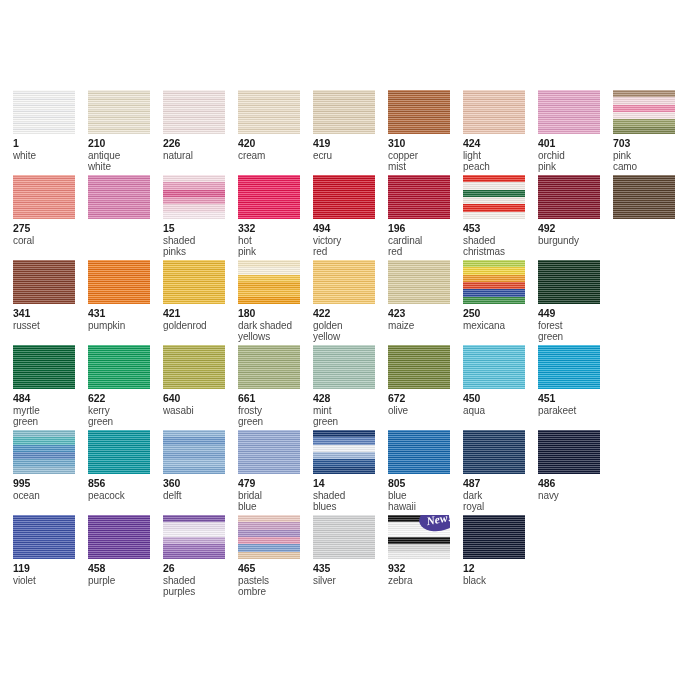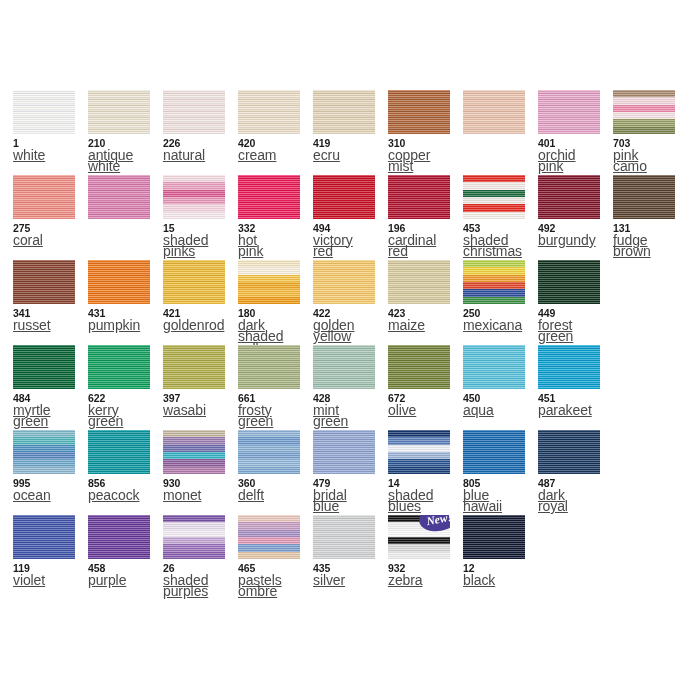--- a/index.html
+++ b/index.html
@@ -70,24 +70,23 @@
     margin-top: 4px;
     line-height: 11.5px;
   }
   .code {
     font-size: 10.5px;
     font-weight: bold;
     color: #1b1b1b;
     letter-spacing: -0.1px;
   }
   .nm {
-    font-size: 14px;
+    font-size: 10px;
     color: #4a4a4a;
     letter-spacing: -0.1px;
-    text-decoration: underline;
   }
   .nm span { display: block; }
   .newbadge {
     position: absolute;
     right: -9px;
     top: -9px;
     width: 40px;
     height: 25px;
     border-radius: 50%;
     background: #4b3d96;
@@ -181,20 +180,27 @@
               <span>copper</span>
               <span>mist</span>
             </div>
           </div>
         </div>
         <div class="cell">
           <div class="swatch">
             <div class="fill" style="background: repeating-linear-gradient(rgb(237, 201, 182) 0px, rgb(237, 201, 182) 2px, rgb(227, 185, 163) 2px, rgb(227, 185, 163) 4px, rgb(235, 197, 177) 4px, rgb(235, 197, 177) 6px);"></div>
             <div class="tex"></div>
           </div>
+          <div class="meta">
+            <div class="code">424</div>
+            <div class="nm">
+              <span>light</span>
+              <span>peach</span>
+            </div>
+          </div>
         </div>
         <div class="cell">
           <div class="swatch">
             <div class="fill" style="background: repeating-linear-gradient(rgb(231, 169, 202) 0px, rgb(231, 169, 202) 2px, rgb(221, 153, 191) 2px, rgb(221, 153, 191) 4px, rgb(229, 165, 198) 4px, rgb(229, 165, 198) 6px);"></div>
             <div class="tex"></div>
           </div>
           <div class="meta">
             <div class="code">401</div>
             <div class="nm">
               <span>orchid</span>
@@ -310,27 +316,20 @@
             <div class="nm">
               <span>burgundy</span>
             </div>
           </div>
         </div>
         <div class="cell">
           <div class="swatch">
             <div class="fill" style="background: repeating-linear-gradient(rgb(94, 70, 50) 0px, rgb(94, 70, 50) 2px, rgb(84, 61, 43) 2px, rgb(84, 61, 43) 4px, rgb(89, 66, 46) 4px, rgb(89, 66, 46) 6px);"></div>
             <div class="tex"></div>
           </div>
-          <div class="meta">
-            <div class="code">131</div>
-            <div class="nm">
-              <span>fudge</span>
-              <span>brown</span>
-            </div>
-          </div>
         </div>
       </div>
       <div class="row">
         <div class="cell">
           <div class="swatch">
             <div class="fill" style="background: repeating-linear-gradient(rgb(140, 70, 50) 0px, rgb(140, 70, 50) 2px, rgb(127, 61, 43) 2px, rgb(127, 61, 43) 4px, rgb(135, 66, 46) 4px, rgb(135, 66, 46) 6px);"></div>
             <div class="tex"></div>
           </div>
           <div class="meta">
             <div class="code">341</div>
@@ -453,21 +452,21 @@
               <span>green</span>
             </div>
           </div>
         </div>
         <div class="cell">
           <div class="swatch">
             <div class="fill" style="background: repeating-linear-gradient(rgb(182, 179, 78) 0px, rgb(182, 179, 78) 2px, rgb(169, 166, 68) 2px, rgb(169, 166, 68) 4px, rgb(177, 174, 74) 4px, rgb(177, 174, 74) 6px);"></div>
             <div class="tex"></div>
           </div>
           <div class="meta">
-            <div class="code">397</div>
+            <div class="code">640</div>
             <div class="nm">
               <span>wasabi</span>
             </div>
           </div>
         </div>
         <div class="cell">
           <div class="swatch">
             <div class="fill" style="background: repeating-linear-gradient(rgb(170, 182, 132) 0px, rgb(170, 182, 132) 2px, rgb(157, 170, 119) 2px, rgb(157, 170, 119) 4px, rgb(166, 178, 128) 4px, rgb(166, 178, 128) 6px);"></div>
             <div class="tex"></div>
           </div>
@@ -549,32 +548,20 @@
           </div>
           <div class="meta">
             <div class="code">856</div>
             <div class="nm">
               <span>peacock</span>
             </div>
           </div>
         </div>
         <div class="cell">
           <div class="swatch">
-            <div class="fill" style="background: linear-gradient(rgb(197, 184, 160) 0%, rgb(197, 184, 160) 16.67%, rgb(155, 127, 178) 16.67%, rgb(155, 127, 178) 33.33%, rgb(111, 111, 174) 33.33%, rgb(111, 111, 174) 50%, rgb(55, 179, 198) 50%, rgb(55, 179, 198) 66.67%, rgb(143, 95, 158) 66.67%, rgb(143, 95, 158) 83.33%, rgb(176, 122, 173) 83.33%, rgb(176, 122, 173) 100%);"></div>
-            <div class="tex"></div>
-          </div>
-          <div class="meta">
-            <div class="code">930</div>
-            <div class="nm">
-              <span>monet</span>
-            </div>
-          </div>
-        </div>
-        <div class="cell">
-          <div class="swatch">
             <div class="fill" style="background: linear-gradient(rgb(143, 181, 216) 0%, rgb(143, 181, 216) 16.67%, rgb(111, 155, 204) 16.67%, rgb(111, 155, 204) 33.33%, rgb(139, 177, 214) 33.33%, rgb(139, 177, 214) 50%, rgb(122, 163, 208) 50%, rgb(122, 163, 208) 66.67%, rgb(147, 184, 218) 66.67%, rgb(147, 184, 218) 83.33%, rgb(127, 169, 210) 83.33%, rgb(127, 169, 210) 100%);"></div>
             <div class="tex"></div>
           </div>
           <div class="meta">
             <div class="code">360</div>
             <div class="nm">
               <span>delft</span>
             </div>
           </div>
         </div>
@@ -620,20 +607,32 @@
         <div class="cell">
           <div class="swatch">
             <div class="fill" style="background: repeating-linear-gradient(rgb(28, 59, 99) 0px, rgb(28, 59, 99) 2px, rgb(22, 50, 90) 2px, rgb(22, 50, 90) 4px, rgb(25, 54, 94) 4px, rgb(25, 54, 94) 6px);"></div>
             <div class="tex"></div>
           </div>
           <div class="meta">
             <div class="code">487</div>
             <div class="nm">
               <span>dark</span>
               <span>royal</span>
+            </div>
+          </div>
+        </div>
+        <div class="cell">
+          <div class="swatch">
+            <div class="fill" style="background: repeating-linear-gradient(rgb(19, 27, 56) 0px, rgb(19, 27, 56) 2px, rgb(14, 21, 48) 2px, rgb(14, 21, 48) 4px, rgb(17, 24, 52) 4px, rgb(17, 24, 52) 6px);"></div>
+            <div class="tex"></div>
+          </div>
+          <div class="meta">
+            <div class="code">486</div>
+            <div class="nm">
+              <span>navy</span>
             </div>
           </div>
         </div>
       </div>
       <div class="row last">
         <div class="cell">
           <div class="swatch">
             <div class="fill" style="background: repeating-linear-gradient(rgb(67, 88, 174) 0px, rgb(67, 88, 174) 2px, rgb(58, 78, 163) 2px, rgb(58, 78, 163) 4px, rgb(63, 83, 168) 4px, rgb(63, 83, 168) 6px);"></div>
             <div class="tex"></div>
           </div>

